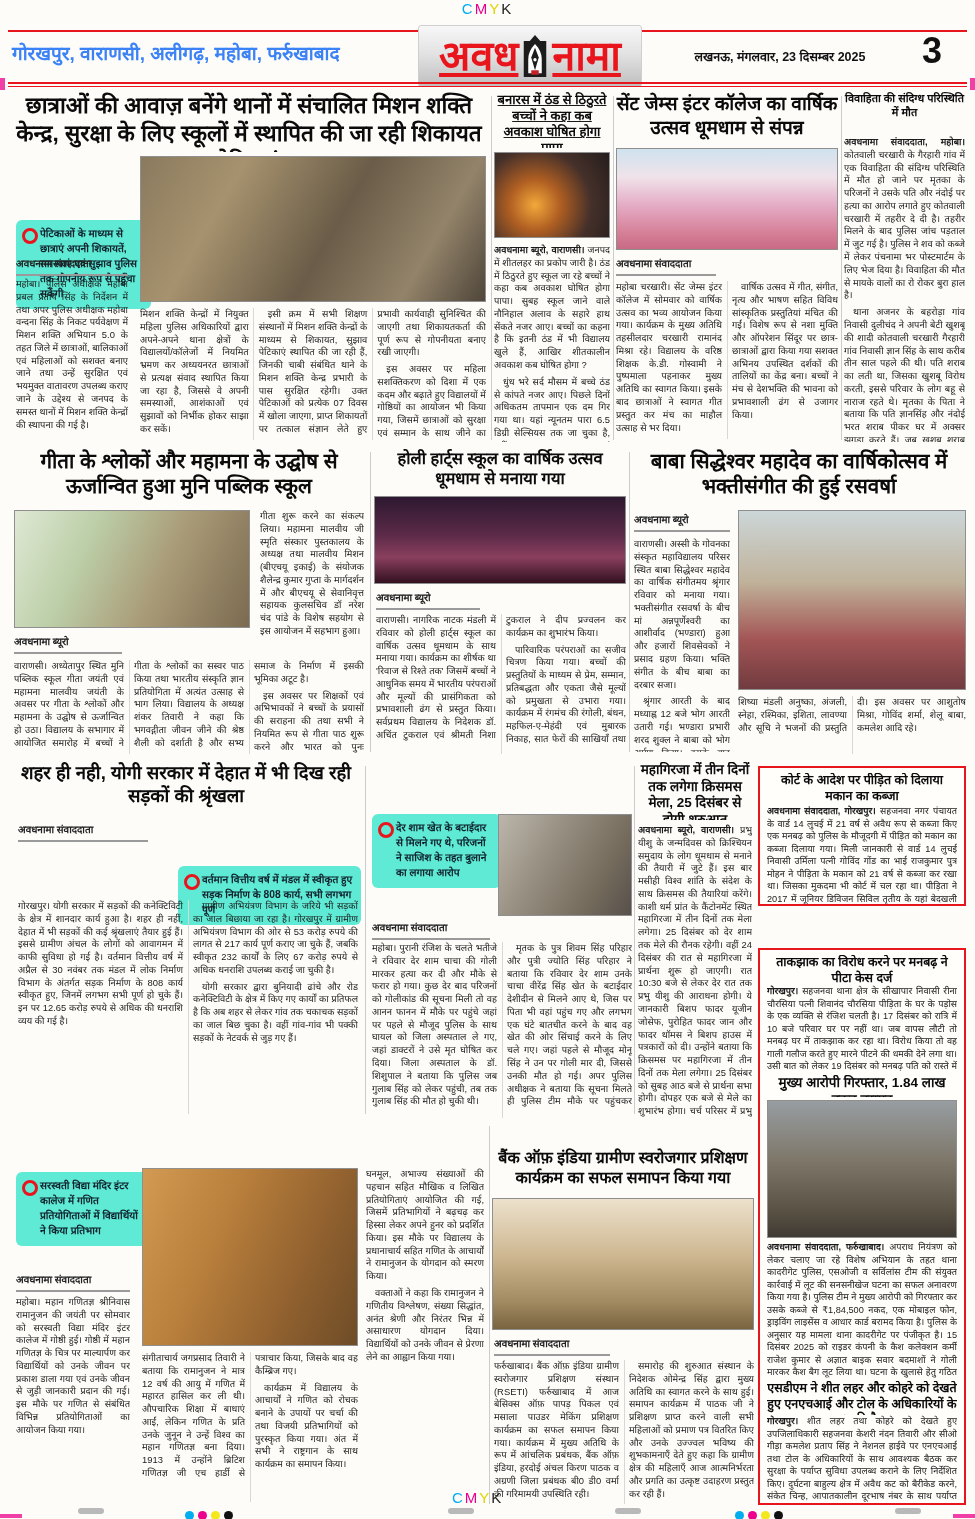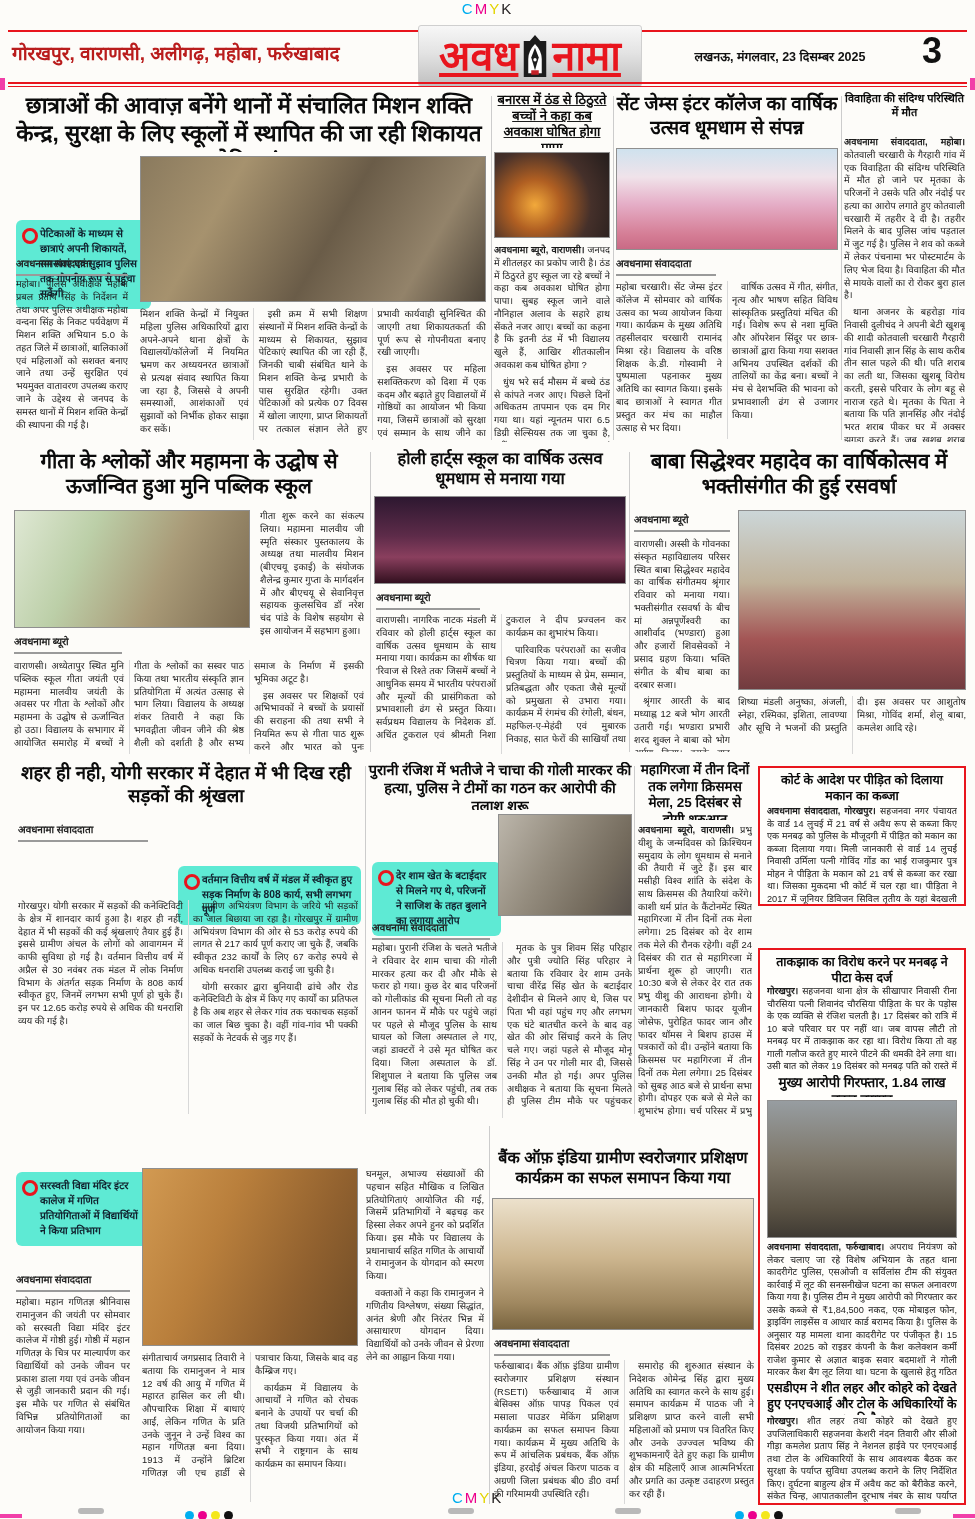--- a/index.html
+++ b/index.html
@@ -6,21 +6,21 @@
   body{
     position:relative;width:975px;height:1519px;overflow:hidden;
     background:#fdfcf9;color:#1b1b1b;
     font-family:"Liberation Sans","DejaVu Sans",sans-serif;
   }
   .abs{position:absolute;}
   
   .cmyk{font-size:15px;font-weight:normal;letter-spacing:2px;}
   .cmyk .c{color:#00aeef}.cmyk .m{color:#ec008c}.cmyk .y{color:#e3d400}.cmyk .k{color:#231f20}
   .red-rule{background:#e8151d;}
-  .editions{font-size:19px;font-weight:800;color:#b91c1c;white-space:nowrap;}
+  .editions{font-size:19px;font-weight:800;color:#3b82f6;white-space:nowrap;}
   .masthead-box{
     background:linear-gradient(180deg,#f7f7f7 0%,#e3e3e3 45%,#bfbfbf 100%);
     border:1px solid #cfcfcf;border-radius:3px;
     display:flex;align-items:center;justify-content:center;gap:2px;
   }
   .masthead-box .ttl{font-size:41px;font-weight:800;color:#e8151d;line-height:1;text-decoration:underline;}
   .dateline-top{font-size:12.5px;font-weight:700;color:#111;text-align:center;}
   .pagenum{font-size:36px;font-weight:700;color:#111;}
   .corner-mark{background:#ec008c;opacity:.75;}
   
@@ -193,21 +193,20 @@
     <span>वर्तमान वित्तीय वर्ष में मंडल में स्वीकृत हुए सड़क निर्माण के 808 कार्य, सभी लगभग पूर्ण</span>
   </div>
   <div class="bt cols2 abs" style="left:8px;top:138px;width:340px;height:214px;">
     <p class="nofirst">गोरखपुर। योगी सरकार में सड़कों की कनेक्टिविटी के क्षेत्र में शानदार कार्य हुआ है। शहर ही नहीं, देहात में भी सड़कों की कई श्रृंखलाएं तैयार हुई हैं। इससे ग्रामीण अंचल के लोगों को आवागमन में काफी सुविधा हो गई है। वर्तमान वित्तीय वर्ष में अप्रैल से 30 नवंबर तक मंडल में लोक निर्माण विभाग के अंतर्गत सड़क निर्माण के 808 कार्य स्वीकृत हुए, जिनमें लगभग सभी पूर्ण हो चुके हैं। इन पर 12.65 करोड़ रुपये से अधिक की धनराशि व्यय की गई है।</p>
     <p>ग्रामीण अभियंत्रण विभाग के जरिये भी सड़कों का जाल बिछाया जा रहा है। गोरखपुर में ग्रामीण अभियंत्रण विभाग की ओर से 53 करोड़ रुपये की लागत से 217 कार्य पूर्ण कराए जा चुके हैं, जबकि स्वीकृत 232 कार्यों के लिए 67 करोड़ रुपये से अधिक धनराशि उपलब्ध कराई जा चुकी है।</p>
     <p>योगी सरकार द्वारा बुनियादी ढांचे और रोड कनेक्टिविटी के क्षेत्र में किए गए कार्यों का प्रतिफल है कि अब शहर से लेकर गांव तक चकाचक सड़कों का जाल बिछ चुका है। वहीं गांव-गांव भी पक्की सड़कों के नेटवर्क से जुड़ गए हैं।</p>
   </div>
 </div>
 
 <div class="art" style="left:368px;top:762px;width:264px;height:356px;">
-  <div class="hl" style="font-size:14.5px;height:48px;">पुरानी रंजिश में भतीजे ने चाचा की गोली मारकर की हत्या, पुलिस ने टीमों का गठन कर आरोपी की तलाश शुरू</div>
   <div class="kicker abs" style="left:4px;top:52px;width:98px;">
     <span class="ring"></span>
     <span>देर शाम खेत के बटाईदार से मिलने गए थे, परिजनों ने साजिश के तहत बुलाने का लगाया आरोप</span>
   </div>
   <div class="photo ph-crowd abs" style="left:130px;top:52px;width:134px;height:102px;"></div>
   <div class="byline abs" style="left:4px;top:158px;width:118px;">अवधनामा संवाददाता</div>
   <div class="bt cols2 abs" style="left:4px;top:180px;width:260px;height:176px;">
     <p class="nofirst">महोबा। पुरानी रंजिश के चलते भतीजे ने रविवार देर शाम चाचा की गोली मारकर हत्या कर दी और मौके से फरार हो गया। कुछ देर बाद परिजनों को गोलीकांड की सूचना मिली तो वह आनन फानन में मौके पर पहुंचे जहां पर पहले से मौजूद पुलिस के साथ घायल को जिला अस्पताल ले गए, जहां डाक्टरों ने उसे मृत घोषित कर दिया। जिला अस्पताल के डॉ. शिशुपाल ने बताया कि पुलिस जब गुलाब सिंह को लेकर पहुंची, तब तक गुलाब सिंह की मौत हो चुकी थी।</p>
     <p>मृतक के पुत्र शिवम सिंह परिहार और पुत्री ज्योति सिंह परिहार ने बताया कि रविवार देर शाम उनके चाचा वीरेंद्र सिंह खेत के बटाईदार देशीदीन से मिलने आए थे, जिस पर पिता भी वहां पहुंच गए और लगभग एक घंटे बातचीत करने के बाद वह खेत की ओर सिंचाई करने के लिए चले गए। जहां पहले से मौजूद मोनू सिंह ने उन पर गोली मार दी, जिससे उनकी मौत हो गई। अपर पुलिस अधीक्षक ने बताया कि सूचना मिलते ही पुलिस टीम मौके पर पहुंचकर साक्ष्य एकत्रित कर ग्रामीणों से पूछताछ की। पुलिस ने टीमों का गठन कर आरोपी की तलाश शुरू कर दी है।</p>
   </div>

